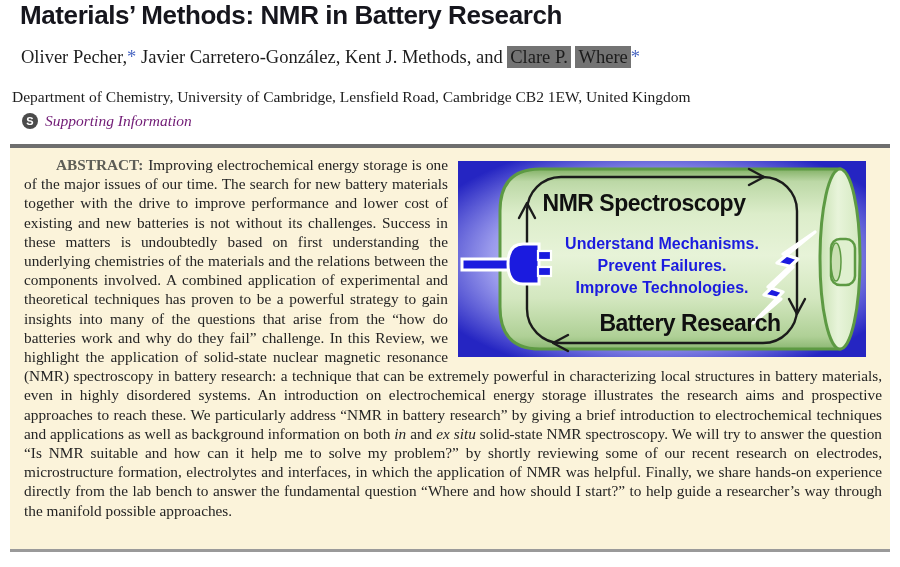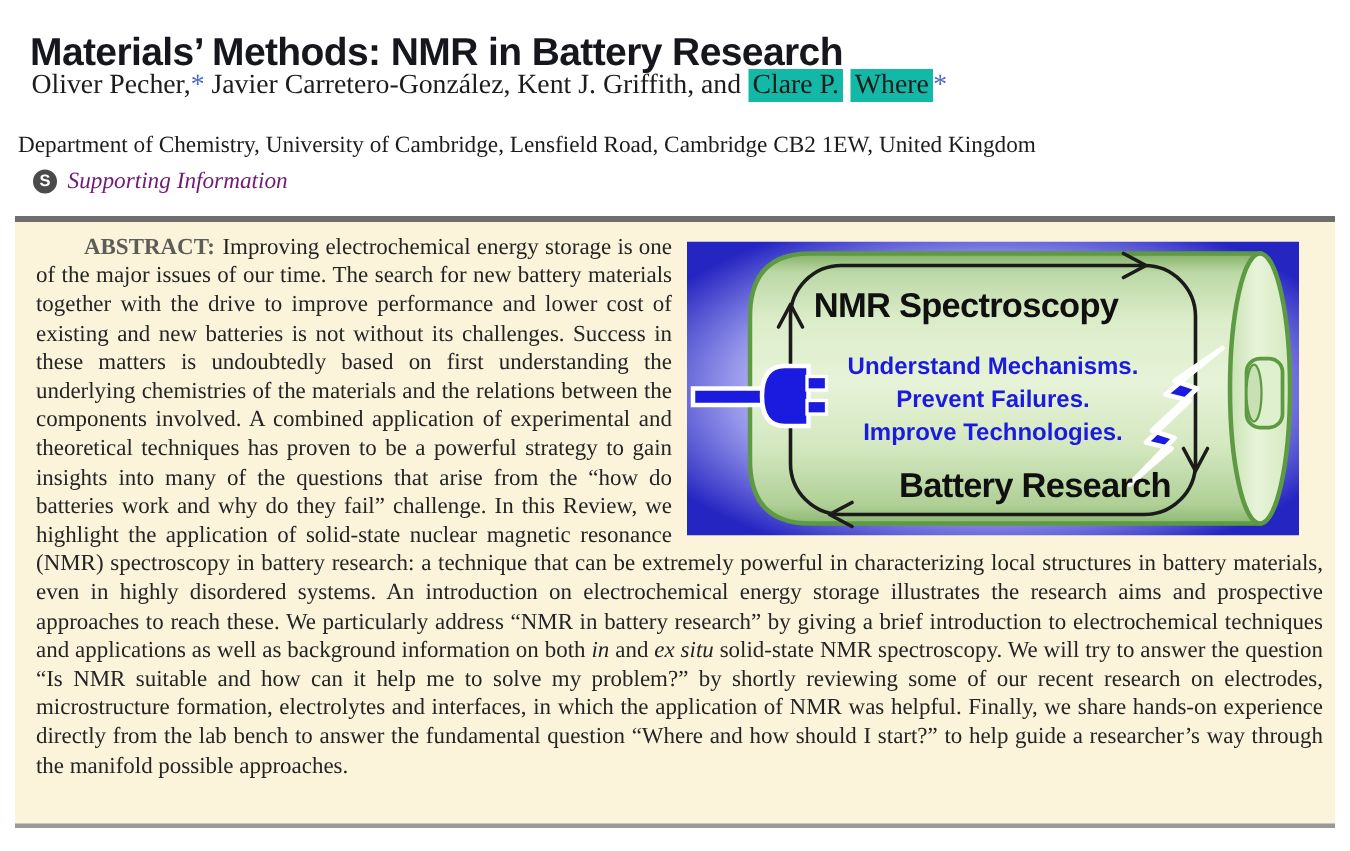--- a/index.html
+++ b/index.html
@@ -1,30 +1,30 @@
 <!DOCTYPE html>
 <html><head>
 <meta charset="utf-8">
 <style>
   html,body { margin:0; padding:0; background:#ffffff; }
   .page {
     position:relative; width:900px; height:567px; background:#ffffff;
     font-family:"Liberation Serif", serif; overflow:hidden;
   }
   .title {
-    position:absolute; left:20px; top:19px; margin:0;
+    position:absolute; left:20px; top:0; margin:0;
     font-family:"Liberation Sans", sans-serif; font-size:26px; font-weight:700;
     color:#16161d; letter-spacing:-0.4px;
   }
   .authors {
     position:absolute; left:21px; top:47px; font-size:18.5px; color:#1c1c1c;
     white-space:nowrap;
   }
   .ast { color:#4a67c2; text-decoration:none; }
-  .hl { background:#14b8a6; padding:1px 3px; }
+  .hl { background:#737373; padding:1px 3px; }
   .affiliation {
     position:absolute; left:12px; top:88px; font-size:15.5px; color:#1c1c1c;
     white-space:nowrap;
   }
   .supporting {
     position:absolute; left:22px; top:112px; display:flex; align-items:center; gap:7px;
   }
   .s-badge {
     width:16px; height:16px; border-radius:50%; background:#4b4b4b; color:#ffffff;
     font-family:"Liberation Sans", sans-serif; font-size:11px; font-weight:bold;
@@ -48,21 +48,21 @@
   }
   .abs-label { font-weight:bold; color:#5d5d57; margin-right:5px;margin-left:32px; }
 </style>
 </head>
 <body>
 
 <div class="page">
 
   <h1 class="title">Materials’ Methods: NMR in Battery Research</h1>
 
-  <div class="authors"><span>Oliver Pecher,</span><a href="#" class="ast">*</a><span> Javier Carretero-González, Kent J. Griffith, and </span><span class="hl">Clare P.</span><span> </span><span class="hl">Where</span><a href="#" class="ast">*</a></div>
+  <div class="authors"><span>Oliver Pecher,</span><a href="#" class="ast">*</a><span> Javier Carretero-González, Kent J. Methods, and </span><span class="hl">Clare P.</span><span> </span><span class="hl">Where</span><a href="#" class="ast">*</a></div>
 
   <div class="affiliation">Department of Chemistry, University of Cambridge, Lensfield Road, Cambridge CB2 1EW, United Kingdom</div>
 
   <div class="supporting">
     <span class="s-badge">S</span>
     <a href="#">Supporting Information</a>
   </div>
 
   <div class="abstract-box">
 

